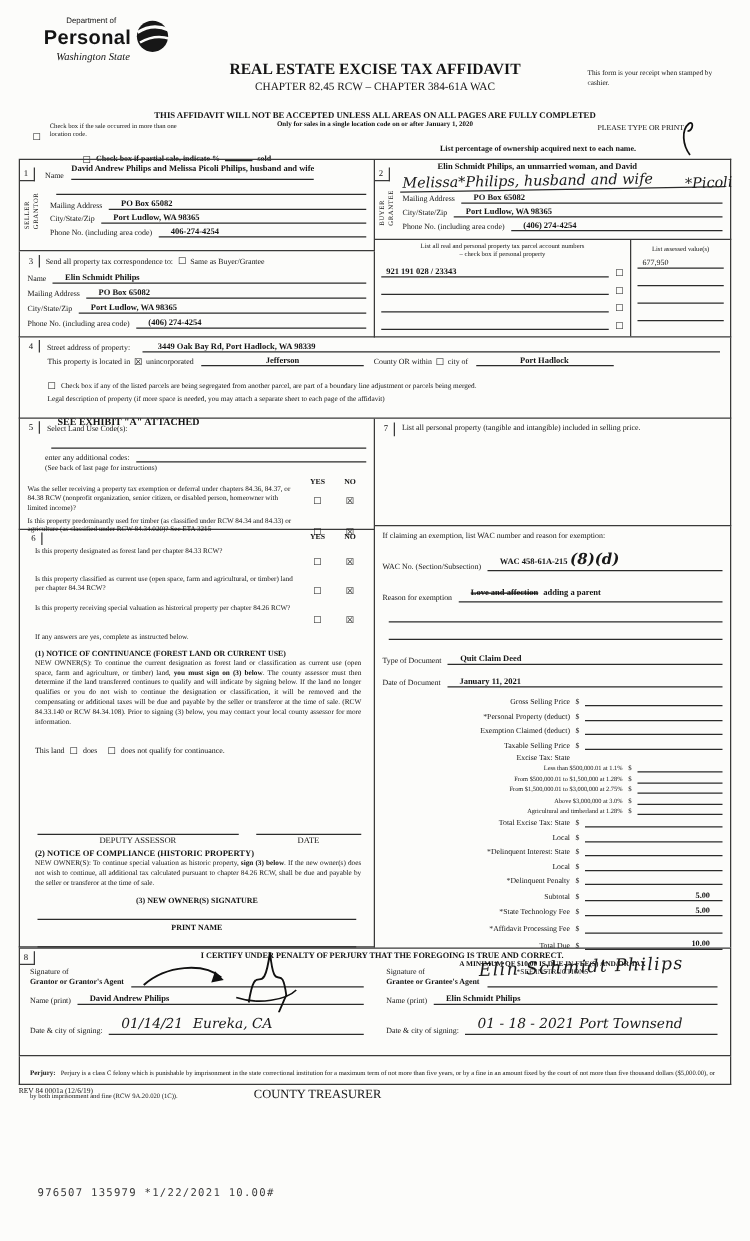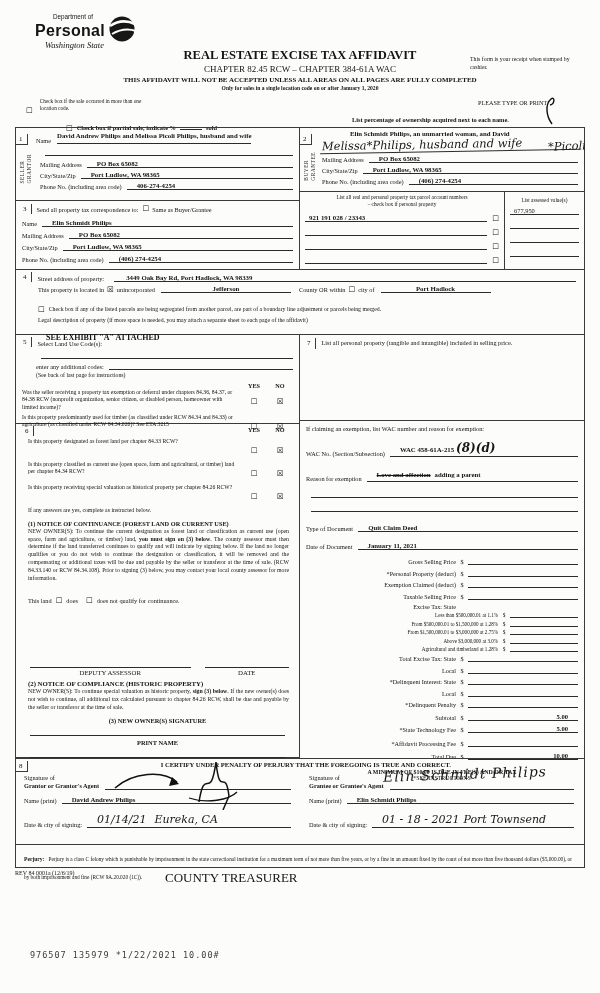--- a/index.html
+++ b/index.html
@@ -56,21 +56,21 @@
           <path d="M3 11 Q15 3 28 9" stroke="#fcfcfa" stroke-width="2.6" fill="none"></path>
           <path d="M5 19 Q17 12 29 16" stroke="#fcfcfa" stroke-width="2" fill="none"></path>
         </svg>
       </span>
     </div>
   </div>
 
   <div class="abs c" style="top:48px;left:110px;width:380px">
     <div class="b" style="font-size:12.5px">REAL ESTATE EXCISE TAX AFFIDAVIT</div>
     <div style="font-size:9px;margin-top:1px">CHAPTER 82.45 RCW – CHAPTER 384-61A WAC</div>
-    <div class="b" style="font-size:7px;margin-top:2px">THIS AFFIDAVIT WILL NOT BE ACCEPTED UNLESS ALL AREAS ON ALL PAGES ARE FULLY COMPLETED</div>
+    <div class="b" style="font-size:7px;margin-top:14px">THIS AFFIDAVIT WILL NOT BE ACCEPTED UNLESS ALL AREAS ON ALL PAGES ARE FULLY COMPLETED</div>
     <div class="b" style="font-size:5.6px;margin-top:1px">Only for sales in a single location code on or after January 1, 2020</div>
   </div>
 
   <div class="abs sm" style="top:56px;left:470px;width:105px">This form is your receipt when stamped by cashier.</div>
   <div class="abs" style="top:99px;left:478px;font-size:6.2px">PLEASE TYPE OR PRINT</div>
 
   <div class="abs" style="top:98px;left:26px;width:140px">
     <span class="cb">☐</span>
     <span class="xs" style="display:inline-block;width:110px;vertical-align:top;margin-left:3px">Check box if the sale occurred in more than one location code.</span>
   </div>
@@ -500,18 +500,18 @@
     </div>
   </div>
 
   <div class="abs" style="top:845px;left:15px;width:570px;height:23px;border-left:1px solid #3a3a3a;border-right:1px solid #3a3a3a;border-bottom:1px solid #3a3a3a;padding:2px 8px">
     <span class="b" style="font-size:5.6px">Perjury:</span>
     <span class="xs">Perjury is a class C felony which is punishable by imprisonment in the state correctional institution for a maximum term of not more than five years, or by a fine in an amount fixed by the court of not more than five thousand dollars ($5,000.00), or by both imprisonment and fine (RCW 9A.20.020 (1C)).</span>
   </div>
 
   <div class="abs" style="top:870px;left:15px;width:570px;display:flex;align-items:flex-start">
     <span style="font-size:6px;width:150px">REV 84 0001a (12/6/19)</span>
-    <span style="font-size:13px;width:140px;">COUNTY TREASURER</span>
+    <span style="font-size:10px;width:140px;text-align:right">COUNTY TREASURER</span>
   </div>
 
   <div class="abs" style="top:950px;left:30px;font-family:'DejaVu Sans Mono',monospace;font-size:8.5px;letter-spacing:1px;color:#3c3c3c">976507 135979 *1/22/2021 10.00#</div>
 
 </div>
 
 </body></html>

